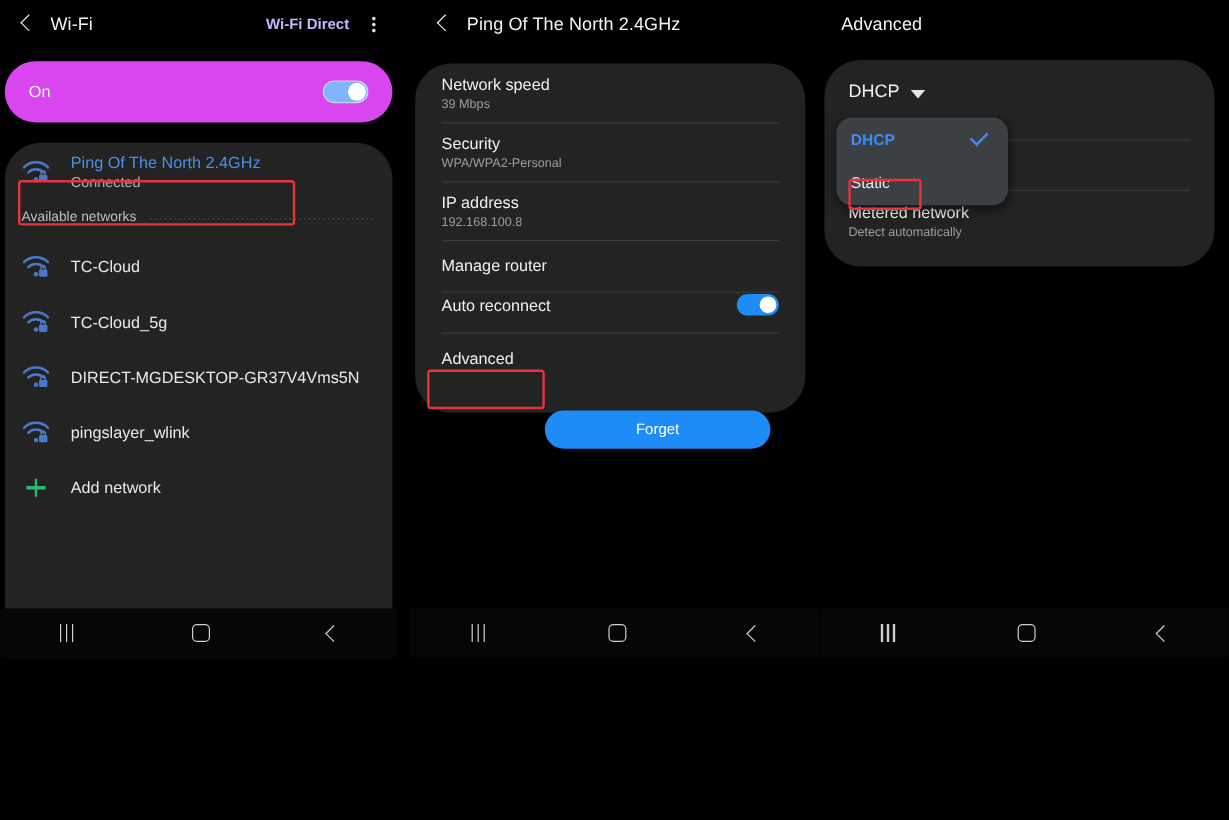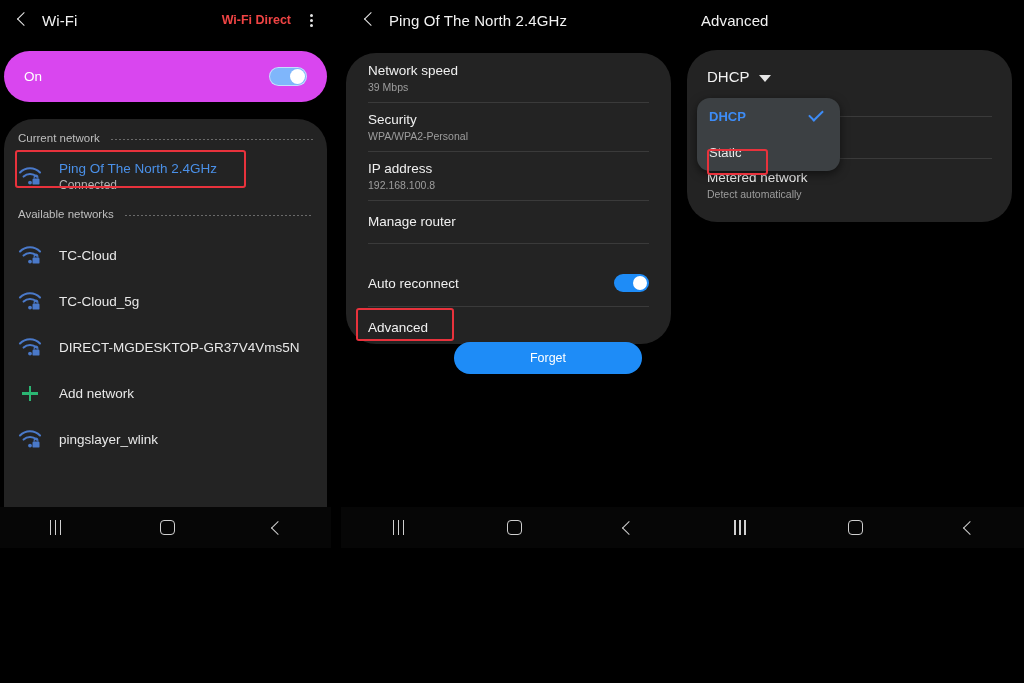--- a/index.html
+++ b/index.html
@@ -28,21 +28,21 @@
     position:relative; margin-right:8px;
   }
   .back-chev::before {
     content:""; position:absolute; left:7px; top:5px;
     width:9px; height:9px;
     border-left:1.7px solid #e9e9e9; border-bottom:1.7px solid #e9e9e9;
     transform:rotate(45deg);
   }
   .appbar-title { font-size:15px; color:#f2f2f2; letter-spacing:.1px; }
   .appbar-spacer { flex:1 1 auto; }
-  .appbar-action { font-size:12.5px; font-weight:bold; color:#ef4444; margin-right:14px; }
+  .appbar-action { font-size:12.5px; font-weight:bold; color:#c4b5fd; margin-right:14px; }
   .kebab { width:14px; height:20px; position:relative; }
   .kebab i {
     position:absolute; left:5px; width:3px; height:3px;
     border-radius:50%; background:#e3e3e3;
   }
   .kebab i:nth-child(1){ top:4px; }
   .kebab i:nth-child(2){ top:9px; }
   .kebab i:nth-child(3){ top:14px; }
 
   
@@ -228,24 +228,20 @@
     <div class="wifi-banner">
       <div class="lbl">On</div>
       <div class="sp"></div>
       <div class="switch">
         <div class="knob"></div>
       </div>
     </div>
 
     <div class="card card-networks">
 
-      <div class="sec-head">
-        <div class="t">Current network</div>
-        <div class="dots"></div>
-      </div>
 
       <div class="net-row" style="height:48px;">
         <div class="wifi-ico">
           <svg viewBox="0 0 24 22" width="24" height="22">
             <path d="M2 7.5 A14 14 0 0 1 22 7.5" fill="none" stroke="#4a79c9" stroke-width="2.1" stroke-linecap="round"></path>
             <path d="M5.6 11.6 A9.2 9.2 0 0 1 18.4 11.6" fill="none" stroke="#4a79c9" stroke-width="2.1" stroke-linecap="round"></path>
             <circle cx="12" cy="17.6" r="1.9" fill="#4a79c9"></circle>
             <rect x="14.5" y="13.6" width="7" height="6" rx="1.2" fill="#4a79c9"></rect>
             <path d="M16.2 13.6 v-1.6 a1.8 1.8 0 0 1 3.6 0 v1.6" fill="none" stroke="#4a79c9" stroke-width="1.2"></path>
           </svg>
@@ -302,41 +298,41 @@
               <rect x="14.5" y="13.6" width="7" height="6" rx="1.2" fill="#4a79c9"></rect>
               <path d="M16.2 13.6 v-1.6 a1.8 1.8 0 0 1 3.6 0 v1.6" fill="none" stroke="#4a79c9" stroke-width="1.2"></path>
             </svg>
           </div>
           <div class="txts">
             <div class="net-name">DIRECT-MGDESKTOP-GR37V4Vms5N</div>
           </div>
         </div>
 
         <div class="net-row">
-          <div class="plus-ico"></div>
-          <div class="txts">
-            <div class="net-name">Add network</div>
-          </div>
-        </div>
-
-        <div class="net-row">
           <div class="wifi-ico">
             <svg viewBox="0 0 24 22" width="24" height="22">
               <path d="M2 7.5 A14 14 0 0 1 22 7.5" fill="none" stroke="#4a79c9" stroke-width="2.1" stroke-linecap="round"></path>
               <path d="M5.6 11.6 A9.2 9.2 0 0 1 18.4 11.6" fill="none" stroke="#4a79c9" stroke-width="2.1" stroke-linecap="round"></path>
               <circle cx="12" cy="17.6" r="1.9" fill="#4a79c9"></circle>
               <rect x="14.5" y="13.6" width="7" height="6" rx="1.2" fill="#4a79c9"></rect>
               <path d="M16.2 13.6 v-1.6 a1.8 1.8 0 0 1 3.6 0 v1.6" fill="none" stroke="#4a79c9" stroke-width="1.2"></path>
             </svg>
           </div>
           <div class="txts">
             <div class="net-name">pingslayer_wlink</div>
           </div>
         </div>
 
+        <div class="net-row">
+          <div class="plus-ico"></div>
+          <div class="txts">
+            <div class="net-name">Add network</div>
+          </div>
+        </div>
+
       </div>
     </div>
 
     <div class="hl" style="left:15px; top:150px; width:231px; height:38px;"></div>
 
     <div class="navbar">
       <div class="nav-recents">
           <i></i>
           <i></i>
           <i></i>
@@ -369,21 +365,21 @@
 
       <div class="det-row">
         <div class="det-title">IP address</div>
         <div class="det-sub">192.168.100.8</div>
       </div>
 
       <div class="det-row" style="padding-top:14px; padding-bottom:14px;">
         <div class="det-title">Manage router</div>
       </div>
 
-      <div class="det-row with-switch" style="padding-top:31px; padding-bottom:14px;justify-content:flex-end;">
+      <div class="det-row with-switch" style="padding-top:2px; padding-bottom:14px;justify-content:flex-end;">
         <div class="det-title">Auto reconnect</div>
         <div class="sp"></div>
         <div class="switch-on">
           <div class="knob"></div>
         </div>
       </div>
 
       <div class="det-row" style="padding-top:14px; padding-bottom:14px;">
         <div class="det-title">Advanced</div>
       </div>

